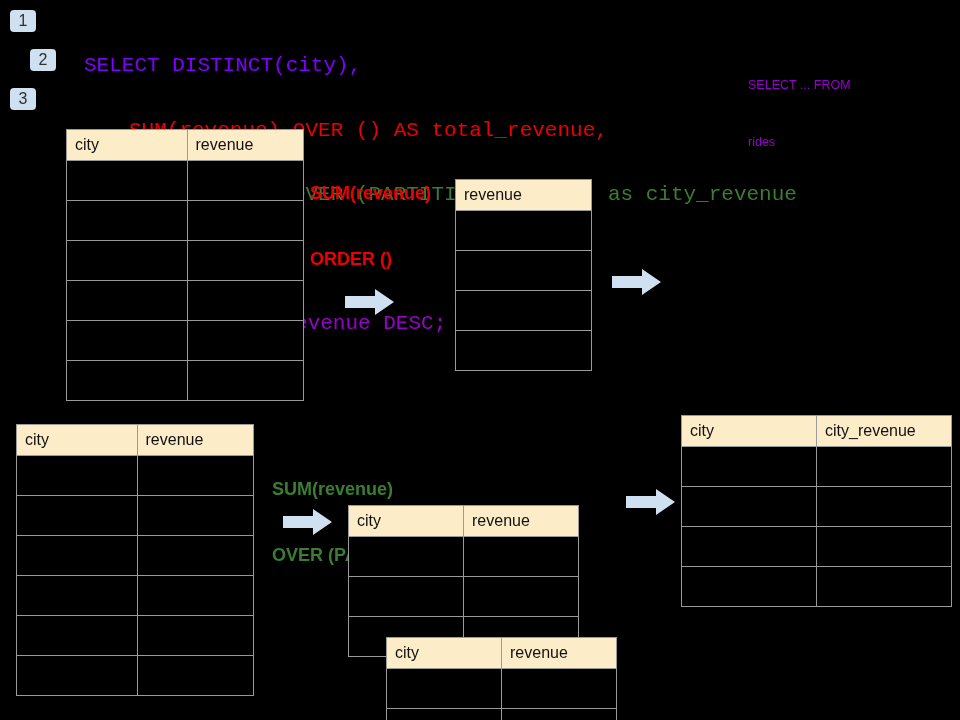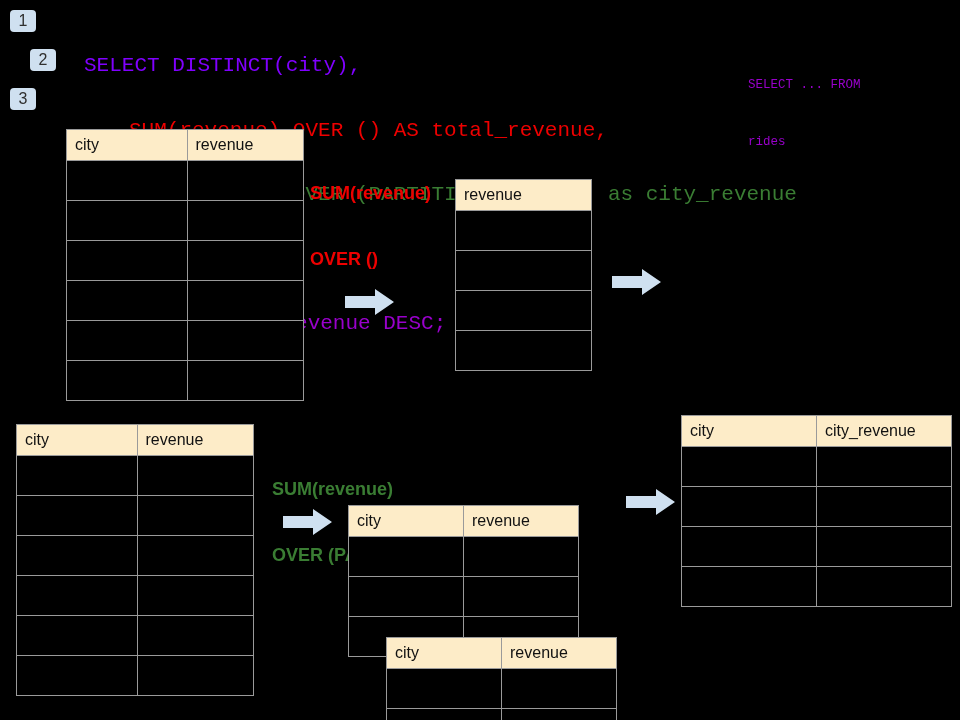--- a/index.html
+++ b/index.html
@@ -36,21 +36,21 @@
     font-family: "Liberation Mono", monospace;
     font-size: 21px;
     line-height: 21.5px;
     white-space: pre;
     letter-spacing: 0px;
   }
   .sql-line { white-space: pre; }
 
   .side-note {
     position: absolute;
-    font-family: Liberation Mono, monospace;
+    font-family: Liberation Sans, sans-serif;
     font-size: 12.5px;
     line-height: 19px;
     white-space: pre;
   }
 
   
   .annot {
     position: absolute;
     font-family: Liberation Sans, sans-serif;
     font-size: 18px;
@@ -107,21 +107,21 @@
     <div class="sql-line" style="color:#9900cc; padding-left:22px;">ORDER by city_revenue DESC;</div>
   </div>
 
   <div class="side-note" style="left:748px; top:38px; color:#9900cc;">
     <div>SELECT ... FROM</div>
     <div>rides</div>
   </div>
 
   <div class="annot" style="left:310px; top:138px; color:#ee0000;">
     <div>SUM(revenue)</div>
-    <div>OVER ()</div>
+    <div>ORDER ()</div>
   </div>
 
   <div class="annot" style="left:272px; top:434px; color:#3a7d33;">
     <div>SUM(revenue)</div>
     <div>OVER (PARTITION</div>
   </div>
 
   <table class="tbl" style="left:66px; top:129px; width:238px;">
     <colgroup>
         <col style="width:120px">

